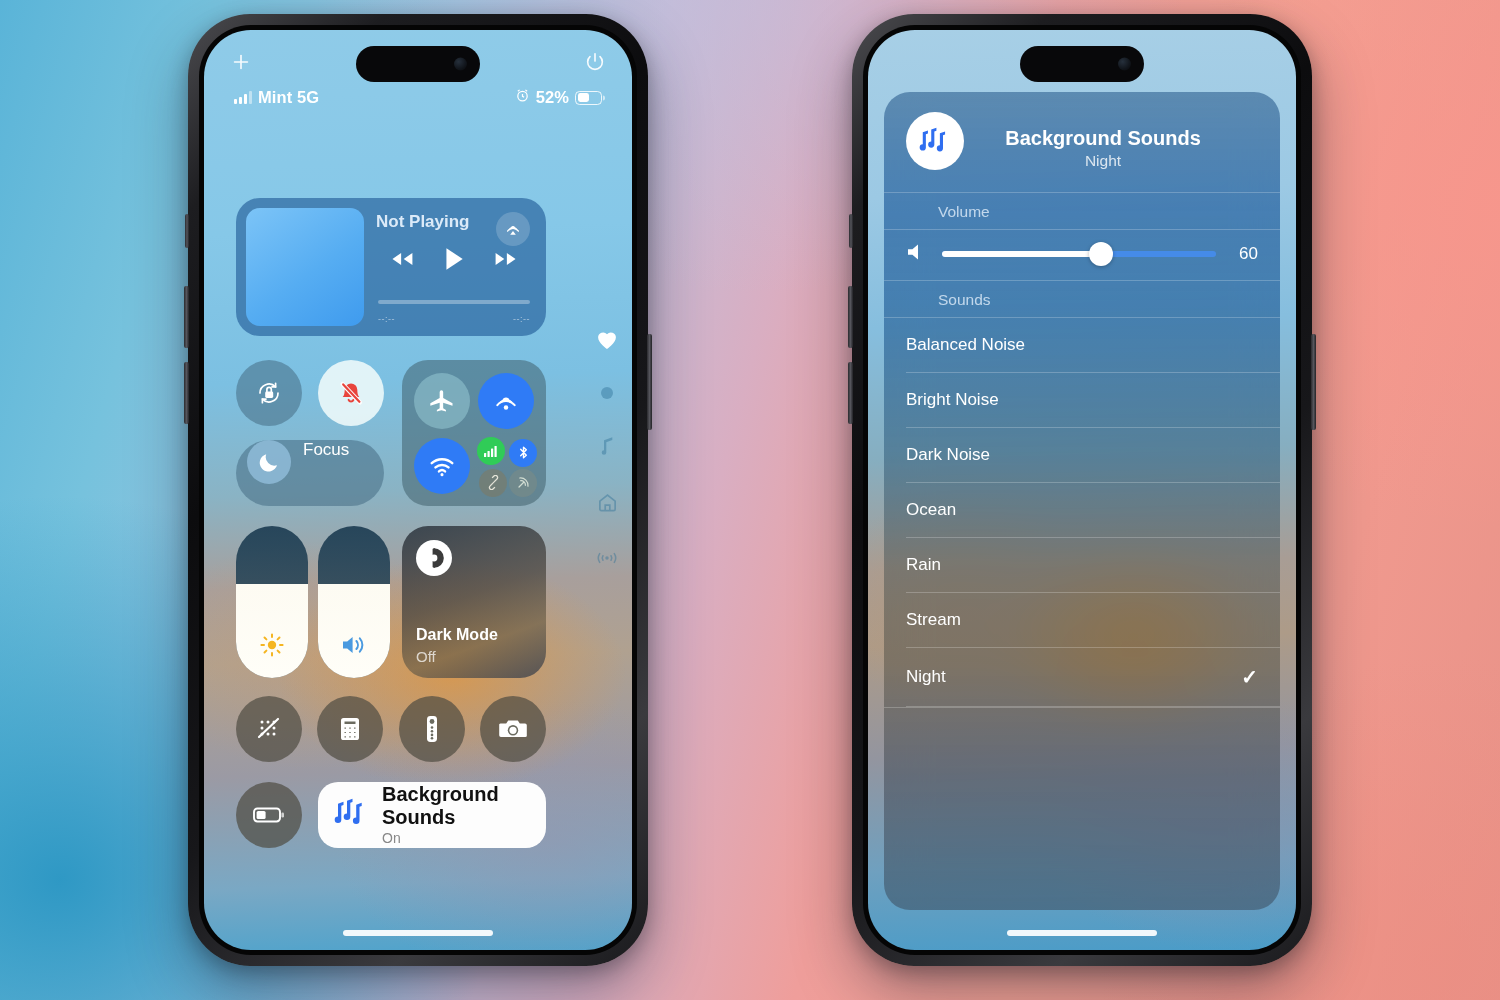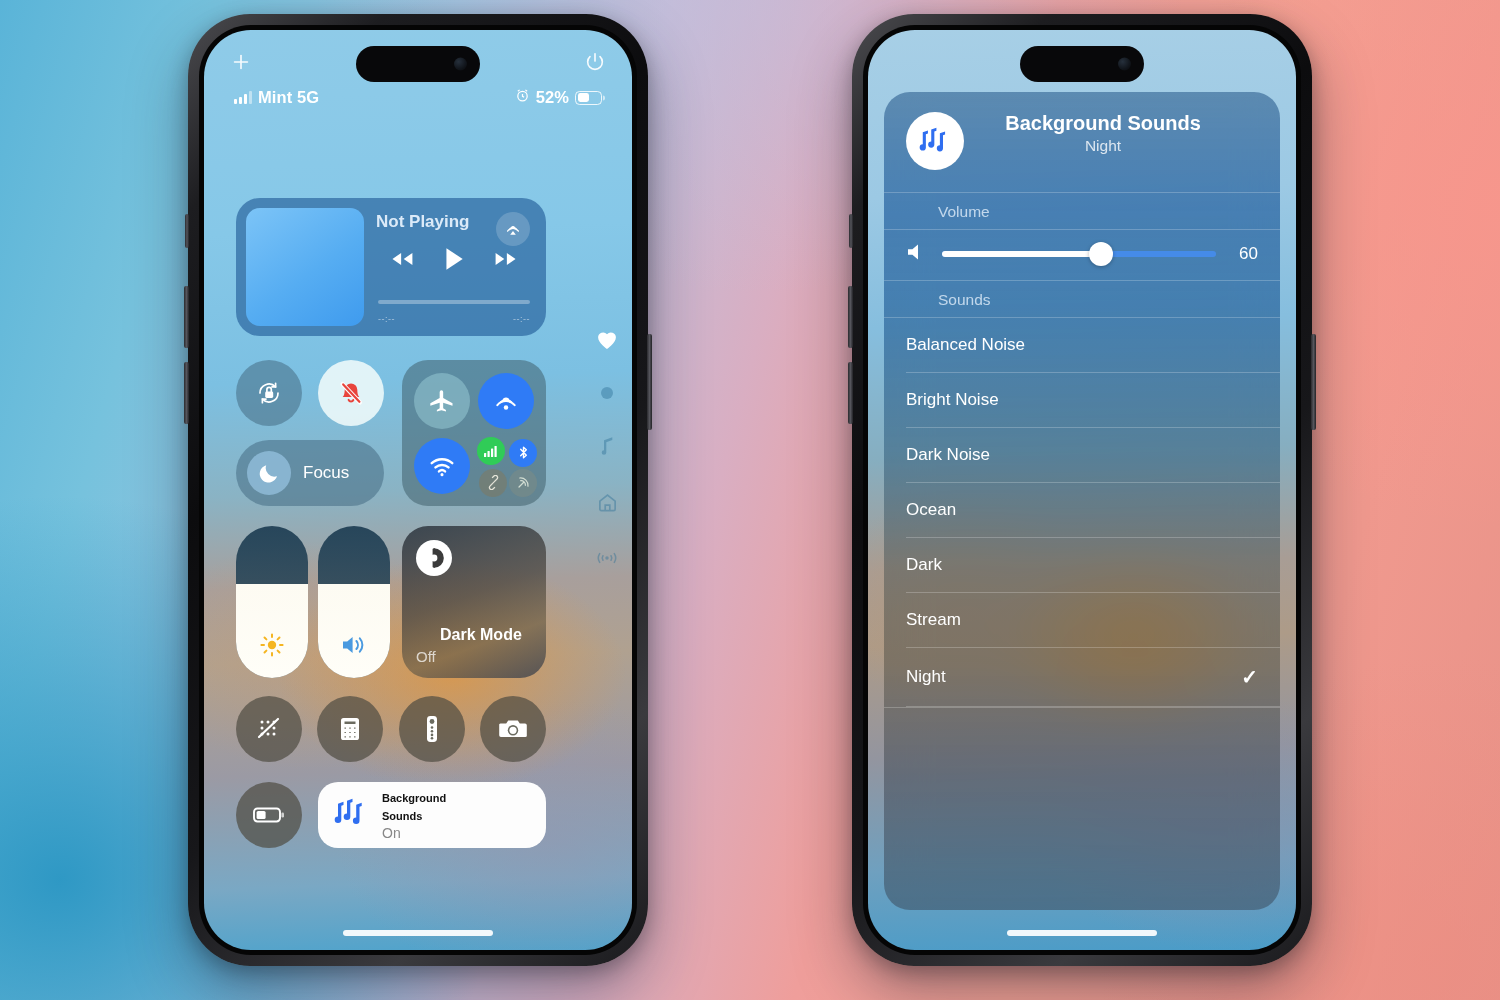--- a/index.html
+++ b/index.html
@@ -144,21 +144,21 @@
   .rot-lock, .silent {
     position:absolute; width: 66px; height: 66px; border-radius: 50%;
     display:flex;align-items:center;justify-content:center;
   }
   .rot-lock { left: 14px; top: 238px; background: rgba(70,108,132,0.55); }
   .silent   { left: 96px; top: 238px; background: rgba(236,248,250,0.90); }
 
   .focus {
     position:absolute; left: 14px; top: 318px; width: 148px; height: 66px;
     border-radius: 33px; background: rgba(70,108,132,0.55);
-    display:flex; align-items:center; gap: 12px; padding-left: 11px;
+    display:flex; gap: 12px; padding-left: 11px;
   }
   .focus .moon {
     width: 44px;height:44px;border-radius:50%;background:rgba(160,205,235,0.62);
     display:flex;align-items:center;justify-content:center;flex:0 0 auto;
   }
   .focus span { color:#fff; font-size: 17px; font-weight: 500; }
 
   .conn {
     position:absolute; left: 180px; top: 238px; width: 144px; height: 146px;
     border-radius: 26px; background: rgba(62,92,104,0.52);
@@ -194,37 +194,37 @@
 
   .darkmode {
     position:absolute; left: 180px; top: 404px; width: 144px; height: 152px;
     border-radius: 26px; overflow:hidden;
     background: linear-gradient(160deg, rgba(40,48,58,0.82) 0%, rgba(72,68,62,0.74) 46%,
                                 rgba(110,96,72,0.70) 72%, rgba(60,66,78,0.80) 100%);
     padding: 14px;
   }
   .darkmode .dm-ico { width: 36px;height:36px;border-radius:50%;background:#fff; position:relative;
                       display:flex;align-items:center;justify-content:center; }
-  .darkmode .dm-t { position:absolute; left:14px; bottom: 34px; color:#fff; font-size: 16px; font-weight: 700; margin-left: 24px; }
+  .darkmode .dm-t { position:absolute; left:14px; bottom: 34px; color:#fff; font-size: 16px; font-weight: 700; }
   .darkmode .dm-s { position:absolute; left:14px; bottom: 13px; color: rgba(255,255,255,0.72); font-size: 15px; }
 
   .round-row { position:absolute; left: 14px; top: 574px; width: 310px;
                display:flex; justify-content: space-between; }
   .rbtn { width: 66px;height:66px;border-radius:50%;
           background: rgba(78,76,66,0.70);
           display:flex;align-items:center;justify-content:center; }
 
   .bottom-row { position:absolute; left: 14px; top: 660px; width: 310px;
                 display:flex; align-items:center; gap: 16px; }
   .bg-sound-pill {
     flex: 1; height: 66px; border-radius: 20px; background: #fdfdfd;
     display:flex; align-items:center; gap: 12px; padding: 0 14px;
   }
   .bg-sound-pill .notes { flex:0 0 auto; }
-  .bgs-txt-t { color:#111; font-size: 11px; font-weight: 700; line-height: 1.15; }
+  .bgs-txt-t { color:#111; font-size: 20px; font-weight: 700; line-height: 1.15; }
   .bgs-txt-s { color:#888; font-size: 14px; font-weight: 500; line-height: 1.3; }
 
   
   .rail {
     position:absolute; right: 10px; top: 300px; width: 30px;
     display:flex; flex-direction: column; align-items:center; gap: 32px; z-index: 25;
   }
   .rail .ri { opacity: 0.42; color: #2c6f96; }
   .rail .ri.active { opacity: 1; color: #fff; }
 
@@ -232,21 +232,21 @@
   .panel {
     position:absolute; left: 16px; right: 16px; top: 62px; bottom: 40px;
     border-radius: 26px; overflow: hidden;
     background: linear-gradient(180deg,
       rgba(56,104,150,0.66) 0%, rgba(36,96,158,0.70) 14%,
       rgba(34,94,152,0.66) 26%, rgba(54,98,128,0.60) 44%,
       rgba(86,92,90,0.58) 58%, rgba(92,88,76,0.58) 70%,
       rgba(72,80,92,0.60) 84%, rgba(62,86,106,0.62) 100%);
     backdrop-filter: blur(22px);
   }
-  .panel-head { display:flex; align-items:flex-start; gap: 24px; padding: 20px 22px 22px 22px; }
+  .panel-head { display:flex; align-items:flex-end; gap: 24px; padding: 20px 22px 22px 22px; }
   .panel-head .avatar {
     width: 58px;height:58px;border-radius:50%;background:#fff;
     display:flex;align-items:center;justify-content:center;flex:0 0 auto;
   }
   .ph-title { color:#fff; font-size: 20px; font-weight: 700; }
   .ph-sub { color: rgba(255,255,255,0.80); font-size: 15.5px; font-weight: 500; margin-top: 2px; }
   .ph-center { text-align:center; flex:1; padding-right: 40px; }
 
   .sec-label { color: rgba(225,238,250,0.80); font-size: 15.5px; font-weight: 500;
                padding: 10px 22px 8px 22px; margin-left: 32px; }
@@ -664,21 +664,21 @@
             <div class="hdiv inset"></div>
             <div class="srow">
               <span>Dark Noise</span>
             </div>
             <div class="hdiv inset"></div>
             <div class="srow">
               <span>Ocean</span>
             </div>
             <div class="hdiv inset"></div>
             <div class="srow">
-              <span>Dark</span>
+              <span>Rain</span>
             </div>
             <div class="hdiv inset"></div>
             <div class="srow">
               <span>Stream</span>
             </div>
             <div class="hdiv inset"></div>
             <div class="srow">
               <span>Night</span>
               <span class="chk">✓</span>
             </div>

